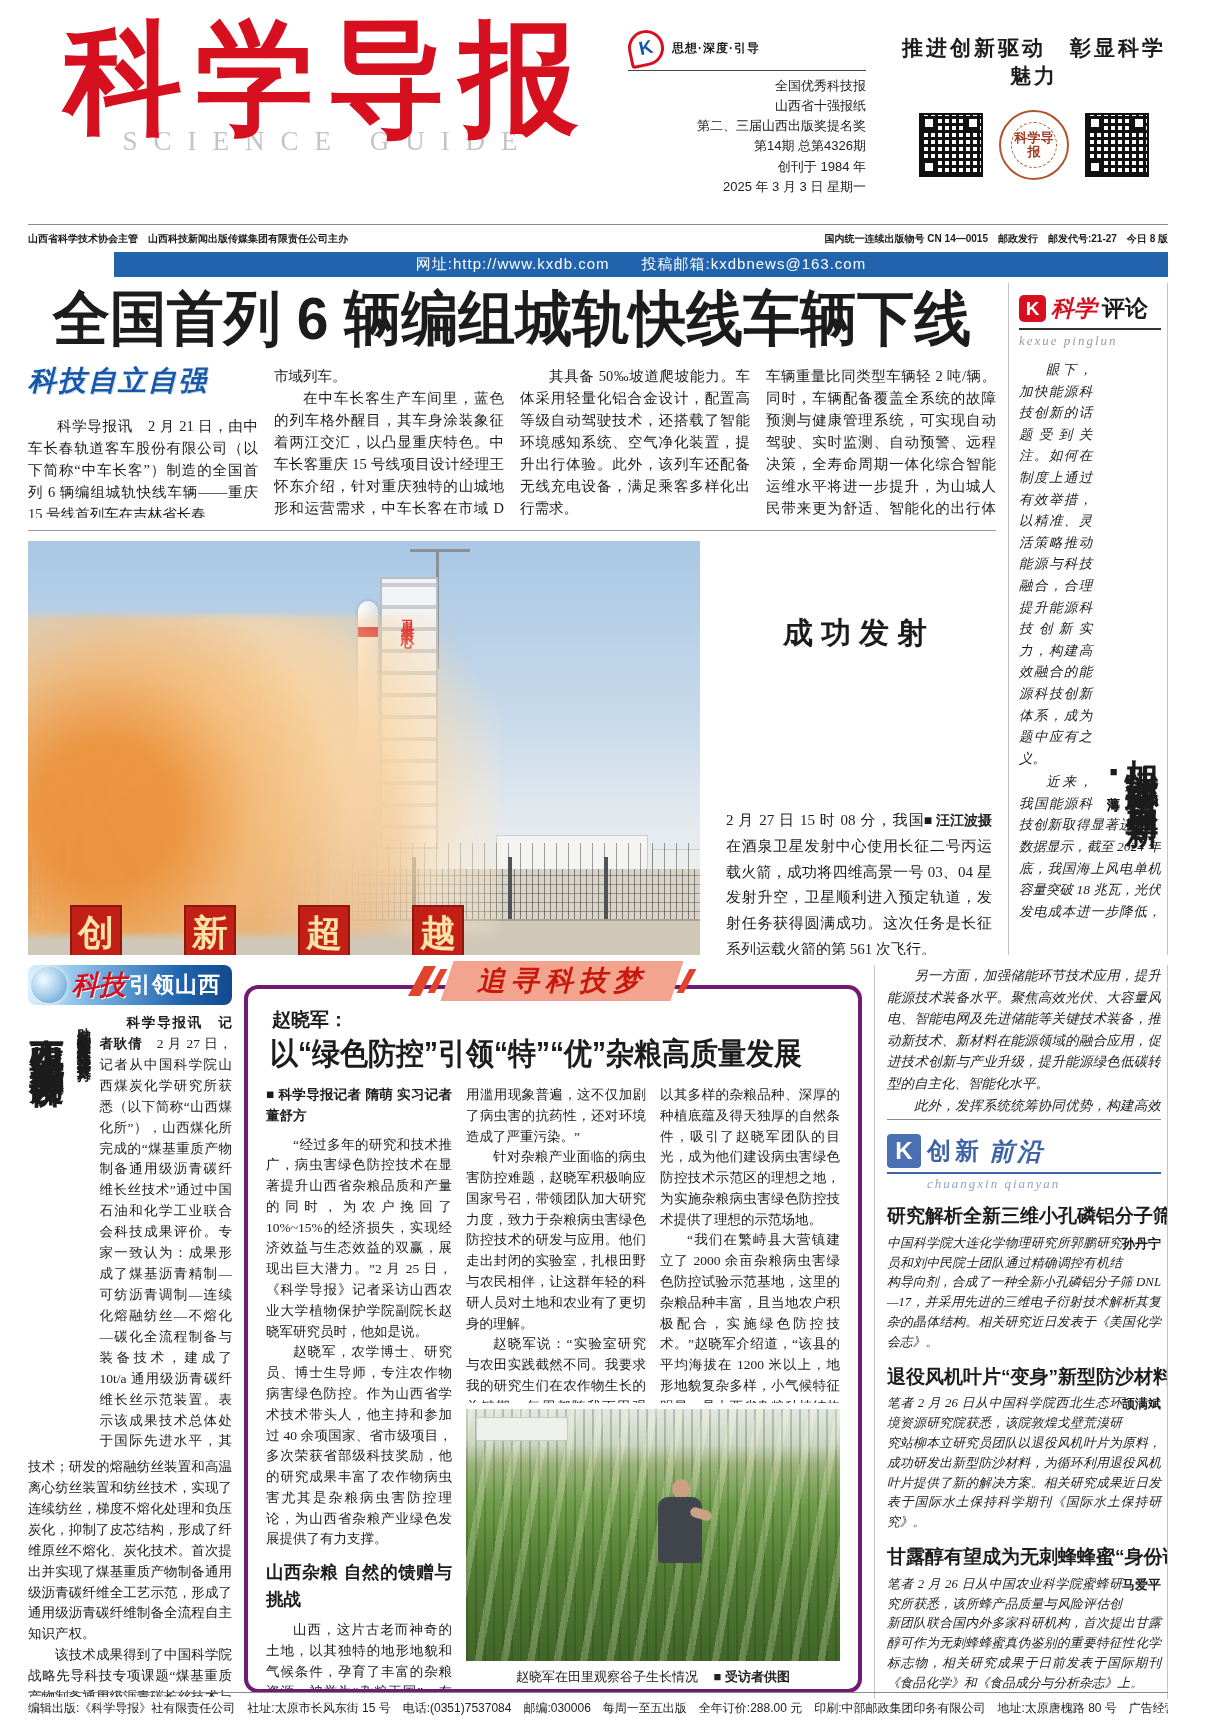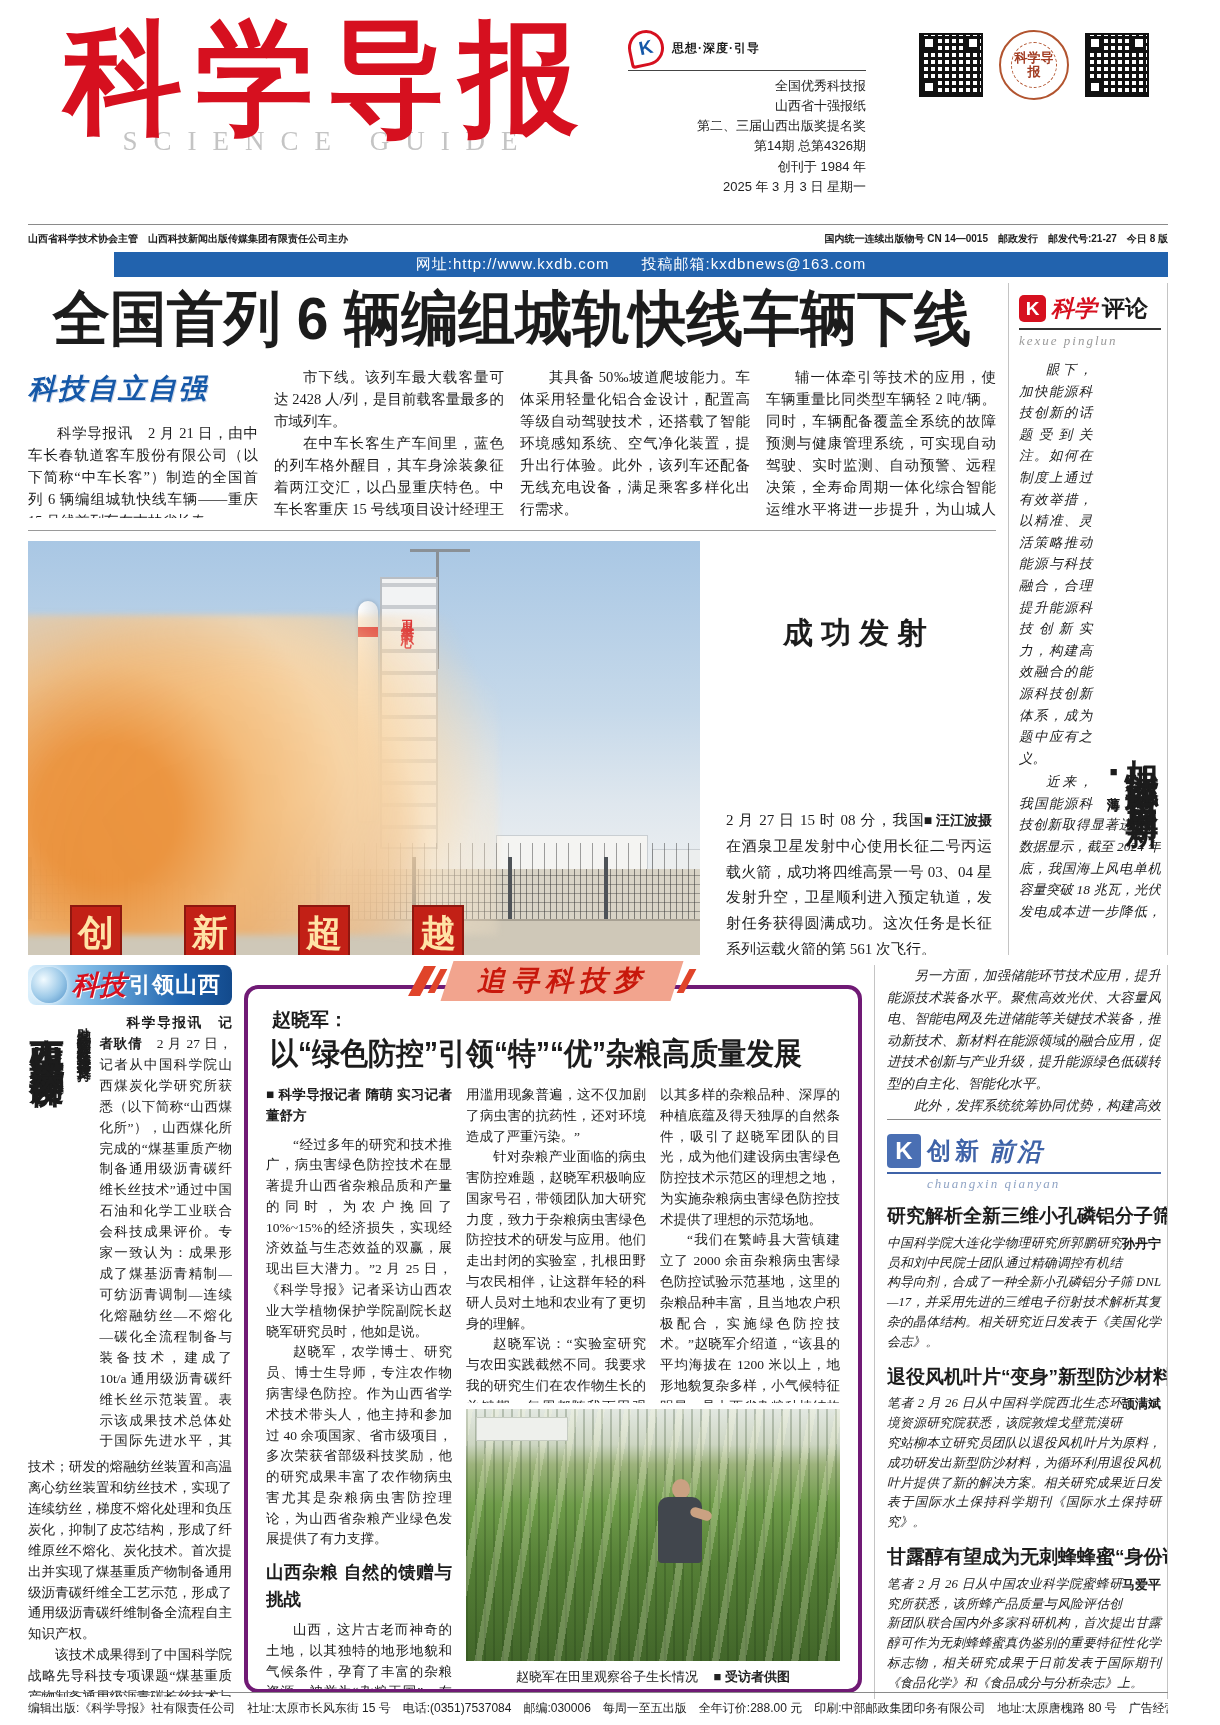--- a/index.html
+++ b/index.html
@@ -25,21 +25,21 @@
   .seal{width:66px;height:66px;border-radius:50%;border:2px solid #b2542f;display:flex;align-items:center;justify-content:center;position:relative;}
   .seal-inner{width:44px;height:44px;border-radius:50%;border:1px dashed #b2542f;display:flex;align-items:center;justify-content:center;color:#a23c22;font-weight:bold;font-size:13px;line-height:1.1;text-align:center;font-family:"DejaVu Serif",serif;}
   
   .rule-top{border-top:1.5px solid #8a8a8a;margin-top:2px;}
   .pubinfo{display:flex;justify-content:space-between;font-family:"Liberation Sans",sans-serif;font-size:10px;font-weight:600;padding:7px 0 6px;}
   .url-bar{background:#2263ae;color:#fff;font-family:"Liberation Sans",sans-serif;font-size:15px;text-align:center;padding:3px 0;letter-spacing:1px;margin-left:86px;}
   
   .zone-top{display:flex;height:672px;margin-top:6px;}
   .main-top{width:968px;overflow:hidden;}
   .lead-headline{font-family:"Liberation Sans",sans-serif;font-weight:900;font-size:57px;letter-spacing:0px;line-height:1.1;white-space:nowrap;text-align:center;transform:scaleY(1.05);margin-top:4px;}
-  .lead-cols{display:flex;gap:16px;margin-top:16px;height:152px;overflow:hidden;font-size:14.5px;line-height:1.52;text-align:justify;}
+  .lead-cols{display:flex;gap:16px;margin-top:16px;height:152px;overflow:hidden;font-size:14.5px;line-height:1.52;text-align:justify;align-items:center;}
   .lead-col{flex:1;overflow:hidden;}
   .badge-zili{color:#1558a8;font-weight:bold;font-style:italic;font-size:28px;letter-spacing:2px;font-family:"DejaVu Serif",serif;text-shadow:1px 1px 0 #cfd8e8;margin:2px 0 12px;}
   .lead-cols p{margin:0;text-indent:2em;}
   .rule-lead{border-top:1px solid #9a9a9a;margin:12px 0 10px;}
   
   .photo-row{display:flex;height:424px;}
   .launch-photo{width:672px;position:relative;overflow:hidden;background:linear-gradient(180deg,#a9c7e4 0%,#c6d9ea 40%,#dfe7ee 62%,#e9edf0 75%);}
   .smoke{position:absolute;left:-90px;bottom:30px;width:560px;height:320px;
     background:radial-gradient(circle at 30% 62%,rgba(236,148,62,.95) 0 16%,rgba(243,186,120,.85) 34%,rgba(247,216,176,.5) 55%,transparent 72%),
     radial-gradient(circle at 58% 40%,rgba(249,208,152,.9) 0 18%,transparent 60%),
@@ -154,20 +154,21 @@
         <div class="honors">
           <div>全国优秀科技报</div>
           <div>山西省十强报纸</div>
           <div>第二、三届山西出版奖提名奖</div>
           <div>第14期 总第4326期</div>
           <div>创刊于 1984 年</div>
           <div>2025 年 3 月 3 日 星期一</div>
         </div>
       </div>
       <div class="head-qr">
+        <div class="slogan-right">推进创新驱动　彰显科学魅力</div>
         <div class="qr-row">
           <div class="qr">
               <span class="c c1"></span>
               <span class="c c2"></span>
               <span class="c c3"></span>
             </div>
           <div class="seal">
               <div class="seal-inner">科学导报</div>
             </div>
           <div class="qr">

